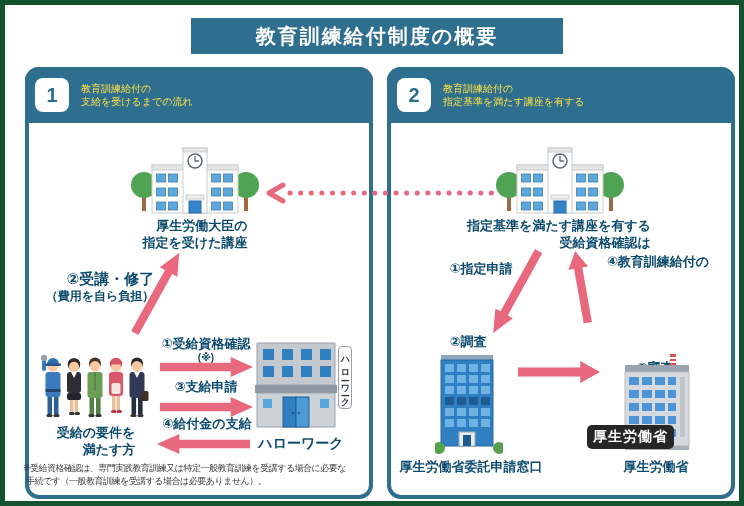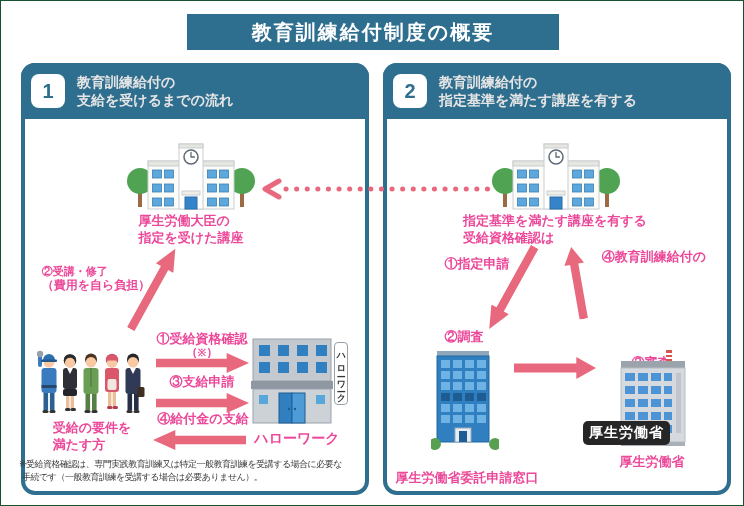--- a/index.html
+++ b/index.html
@@ -1,29 +1,29 @@
 <!DOCTYPE html>
 <html><head>
 <meta charset="utf-8">
 <style>
   html,body{margin:0;padding:0;background:#fff;}
   body{font-family:"Liberation Sans","DejaVu Sans",sans-serif;color:#2b2b2b;}
-  .stage{position:relative;width:744px;height:506px;background:#fff;border:1px solid #14532d;box-sizing:border-box;overflow:hidden;}
+  .stage{position:relative;width:744px;height:506px;background:#fff;border:5px solid #14532d;box-sizing:border-box;overflow:hidden;}
   .abs{position:absolute;}
   .title-banner{left:186px;top:13px;width:372px;height:36px;background:#2E6E8E;color:#fff;
     font-weight:bold;font-size:20px;letter-spacing:2px;display:flex;align-items:center;justify-content:center;}
   .panel{position:absolute;top:62px;width:348px;height:432px;border:4px solid #2E6E8E;border-radius:14px;
     background:#fff;box-sizing:border-box;z-index:1;}
   .panel-header{position:absolute;left:-4px;top:-4px;right:-4px;height:56px;background:#2E6E8E;
     border-radius:14px 14px 0 0;display:flex;align-items:center;gap:12px;padding:0 10px;box-sizing:border-box;z-index:1;}
   .num-badge{width:34px;height:34px;background:#fff;border-radius:8px;color:#2E6E8E;font-size:20px;font-weight:bold;
     display:flex;align-items:center;justify-content:center;flex:0 0 auto;}
-  .panel-title{color:#e5e5e5;font-weight:bold;font-size:14px;line-height:1.3;white-space:nowrap;}
-  .lbl{position:absolute;transform:translateX(-50%);text-align:left;font-weight:bold;font-size:13px;
-    line-height:1.3;white-space:nowrap;color:#ec4899;z-index:2;font-family:Liberation Mono, monospace;}
+  .panel-title{color:#fde047;font-weight:normal;font-size:10px;line-height:1.3;white-space:nowrap;}
+  .lbl{position:absolute;transform:translateX(-50%);text-align:right;font-weight:bold;font-size:13px;
+    line-height:1.3;white-space:nowrap;color:#0c4a6e;z-index:2;}
   .lbl-sm{font-size:10px;font-weight:bold;}
   .lbl-lg{font-size:14px;}
   .arrow{position:absolute;z-index:2;}
   .flip{transform:scaleX(-1);}
   .icon{position:absolute;z-index:2;}
   .vsign{position:absolute;z-index:3;writing-mode:vertical-rl;font-size:9px;font-weight:bold;color:#333;
     background:#fff;border:1.5px solid #98A0A8;border-radius:4px;padding:4px 1px;letter-spacing:2px;line-height:1.15;}
   .mhlw-sign{position:absolute;z-index:3;background:#262626;color:#fff;font-weight:bold;font-size:14px;
     border-radius:5px;padding:3px 6px;letter-spacing:1px;white-space:nowrap;}
   .footnote{position:absolute;left:18px;top:457px;font-size:9px;letter-spacing:-0.5px;color:#3a3a3a;
@@ -244,21 +244,21 @@
 
   <svg class="icon" style="left:125px;top:140px;width:130px;height:72px">
       <use href="#sym-school"></use>
     </svg>
   <div class="lbl" style="left:190px;top:213px;">
     <div>厚生労働大臣の</div>
     <div>指定を受けた講座</div>
   </div>
 
   <div class="lbl" style="left:95px;top:264px;">
-    <div style="font-size:11px">②受講・修了</div>
+    <div style="font-size:15px">②受講・修了</div>
     <div style="font-size:12px">（費用を自ら負担）</div>
   </div>
 
   <svg class="arrow" style="left:106px;top:278px;width:92px;height:20px;transform:rotate(-61deg)" viewBox="0 0 100 24" preserveAspectRatio="none">
       <use href="#sym-arrow"></use>
     </svg>
 
   <div class="lbl" style="left:201px;top:331px;">①受給資格確認</div>
   <div class="lbl lbl-sm" style="left:201px;top:346px;">(※)</div>
   <svg class="arrow" style="left:155px;top:352px;width:93px;height:20px" viewBox="0 0 100 24" preserveAspectRatio="none">
@@ -326,16 +326,16 @@
       <use href="#sym-office"></use>
     </svg>
   <svg class="arrow" style="left:513px;top:356px;width:82px;height:22px" viewBox="0 0 100 24" preserveAspectRatio="none">
       <use href="#sym-arrow"></use>
     </svg>
   <svg class="icon" style="left:618px;top:348px;width:68px;height:102px">
       <use href="#sym-mhlw"></use>
     </svg>
   <div class="mhlw-sign" style="left:582px;top:420px;">厚生労働省</div>
 
-  <div class="lbl" style="left:466px;top:470px;">厚生労働省委託申請窓口</div>
+  <div class="lbl" style="left:466px;top:454px;">厚生労働省委託申請窓口</div>
   <div class="lbl" style="left:651px;top:454px;">厚生労働省</div>
 
 </div>
 
 </body></html>

